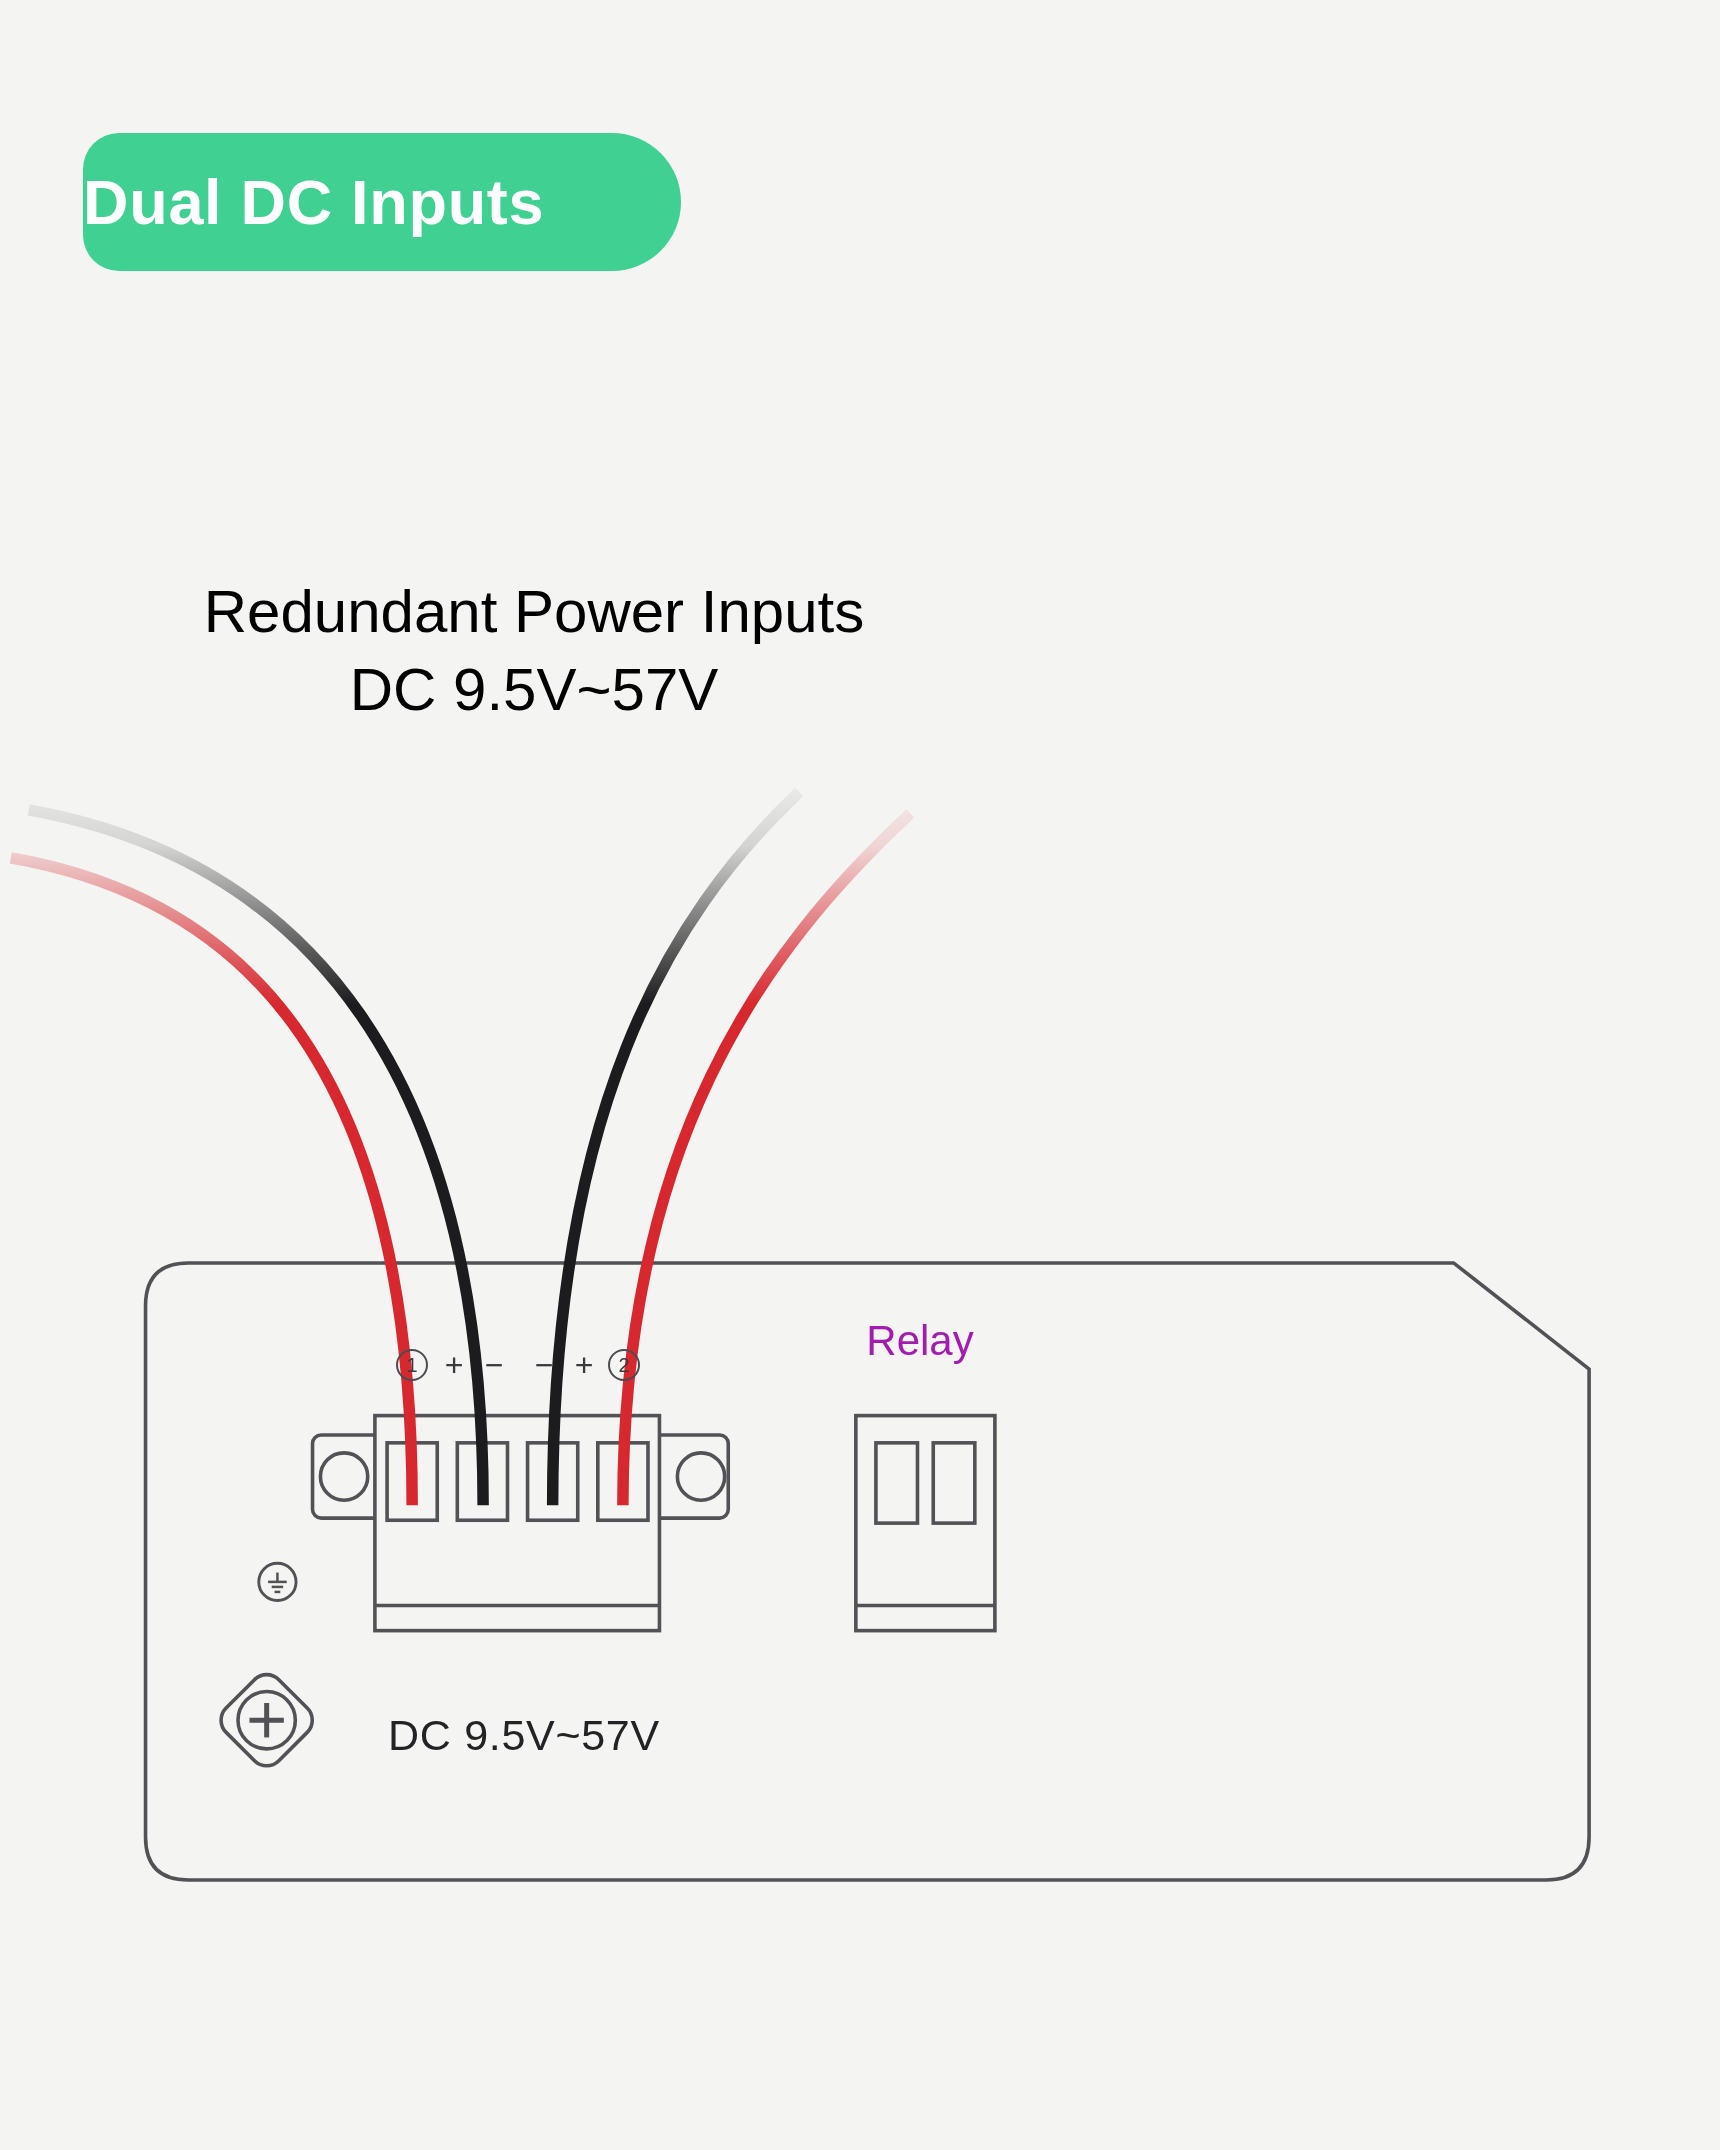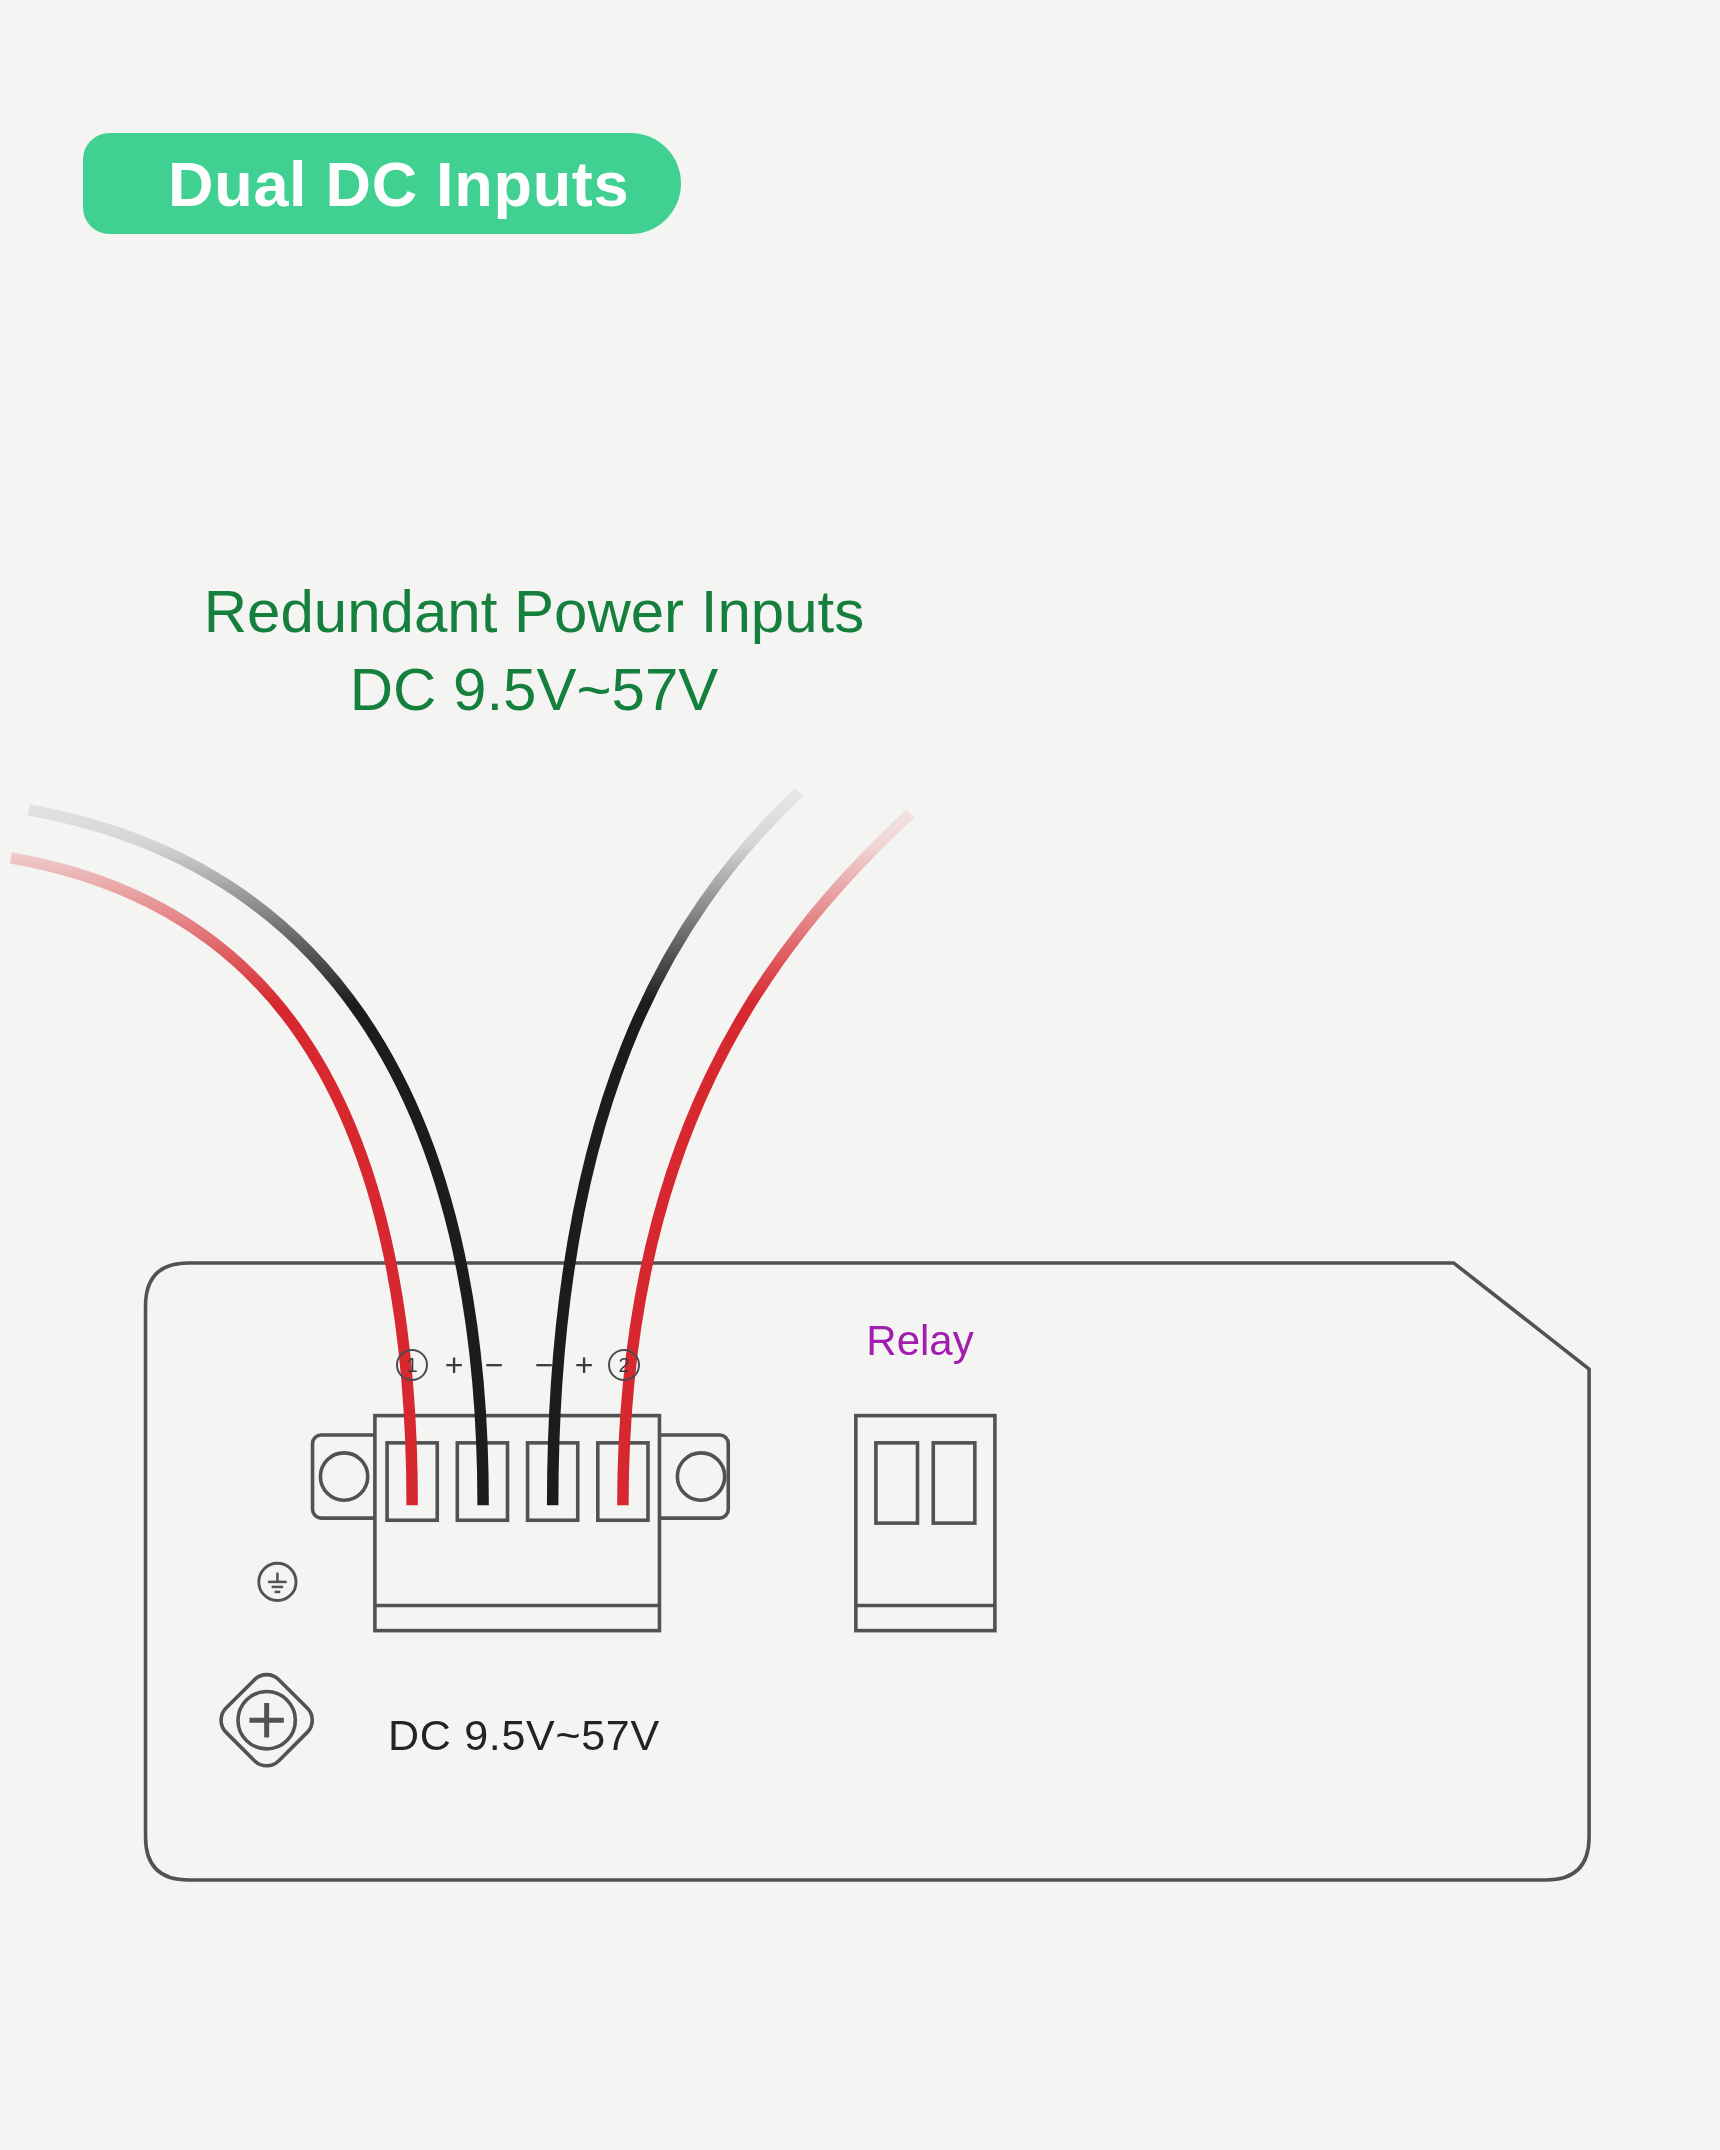--- a/index.html
+++ b/index.html
@@ -11,38 +11,37 @@
     position:relative;
     width:1721px;
     height:2151px;
     background:#f4f4f2;
     overflow:hidden;
   }
   .abs{position:absolute;}
   
   .badge{
     left:83px; top:133px;
-    width:598px; height:101px;
+    width:598px; height:138px;
     background:#3fd092;
     border-radius:36px 69px 69px 36px;
     display:flex; align-items:center;
-    padding-left:85px;
     box-sizing:border-box;
   }
   .badge-label{
     color:#ffffff;
     font-size:63px;
     font-weight:700;
     letter-spacing:0.7px;
   }
   
   .heading{
     left:172px; top:573px; width:724px;
     text-align:center;
-    color:#15803d;
+    color:#000000;
     font-size:60px;
     font-weight:500;
     line-height:1.3;
   }
   
   .diagram{
     left:0; top:0; width:1721px; height:2151px;
   }
   
   .wire-fade{

